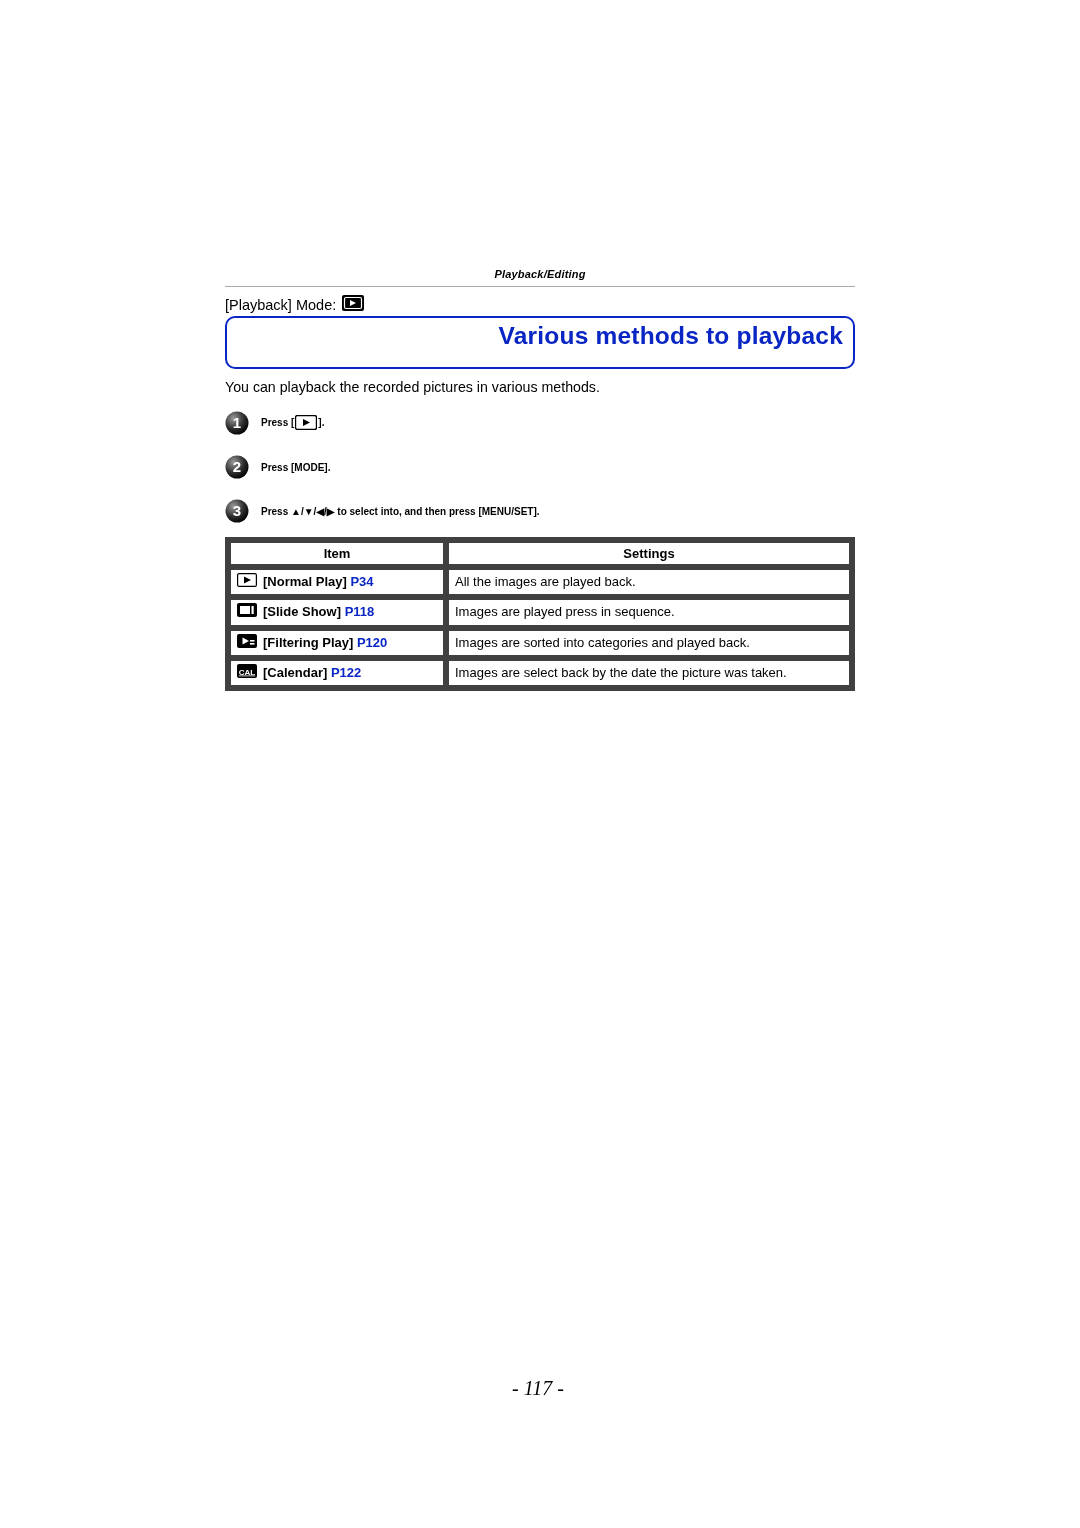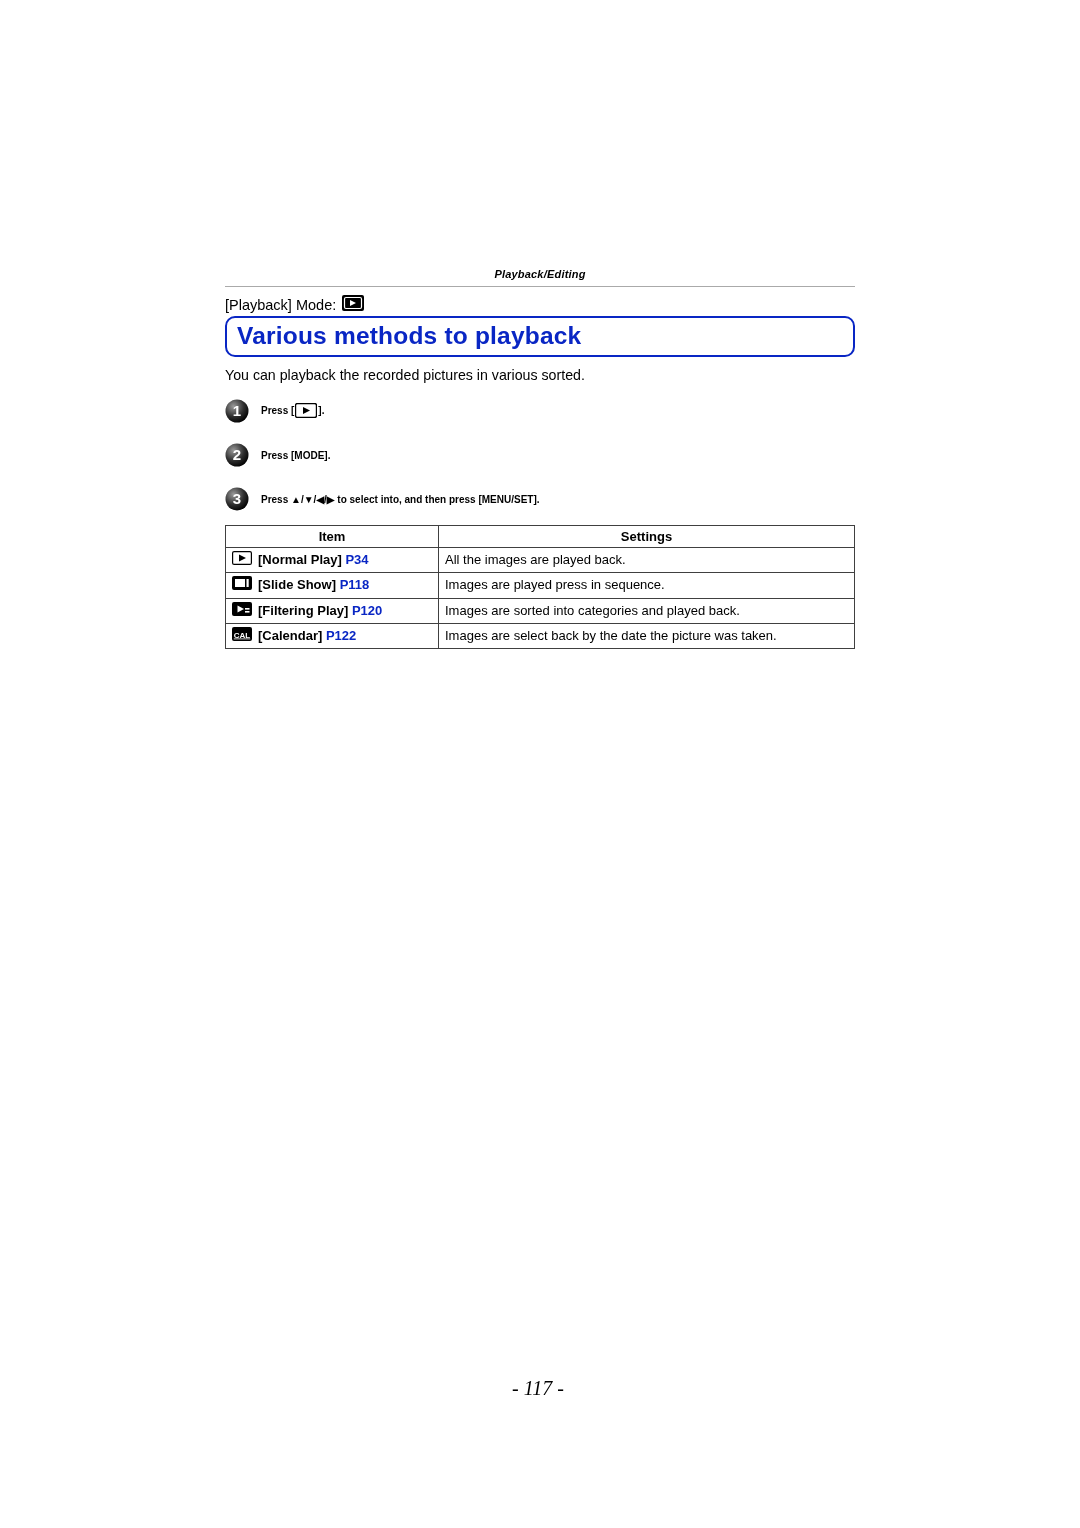--- a/index.html
+++ b/index.html
@@ -34,21 +34,22 @@
     font-size: 14.5px;
     margin-top: 8px;
     display: flex;
     align-items: center;
     gap: 6px;
   }
   .title-box {
     margin-top: 2px;
     border: 2.4px solid #0926c4;
     border-radius: 10px;
-    padding: 4px 10px 5px 10px;
+    padding: 4px 10px 17px 10px;
+    text-align: right;
   }
   .title-box h1 {
     margin: 0;
     color: #0926c4;
     font-size: 24.5px;
     font-weight: bold;
     font-family: Arial, Helvetica, sans-serif;
     letter-spacing: 0.2px;
   }
   .intro {
@@ -72,21 +73,21 @@
     width: 24px;
     height: 24px;
     flex: 0 0 auto;
   }
   table.opts {
     border-collapse: collapse;
     width: 100%;
     margin-top: 14px;
   }
   table.opts th, table.opts td {
-    border: 1px solid #404040;
+    border: 6px solid #404040;
     font-size: 13px;
     vertical-align: middle;
   }
   table.opts th {
     font-weight: bold;
     text-align: center;
     padding: 3px 4px;
   }
   table.opts td {
     padding: 3px 6px;
@@ -137,21 +138,21 @@
         <rect x="2.5" y="2.5" width="17" height="11" rx="1.5" fill="none" stroke="#fff" stroke-width="1.2"></rect>
         <polygon points="8,5 8,11 14,8" fill="#fff"></polygon>
       </svg>
     </span>
   </div>
 
   <div class="title-box">
     <h1>Various methods to playback</h1>
   </div>
 
-  <div class="intro">You can playback the recorded pictures in various sorted.</div>
+  <div class="intro">You can playback the recorded pictures in various methods.</div>
 
   <div class="steps">
 
     <div class="step-row">
       <span class="step-num">
         <svg width="24" height="24" viewBox="0 0 24 24">
           <defs>
             <radialGradient id="g1" cx="35%" cy="30%" r="75%">
               <stop offset="0%" stop-color="#9a9a9a"></stop>
               <stop offset="60%" stop-color="#2e2e2e"></stop>

